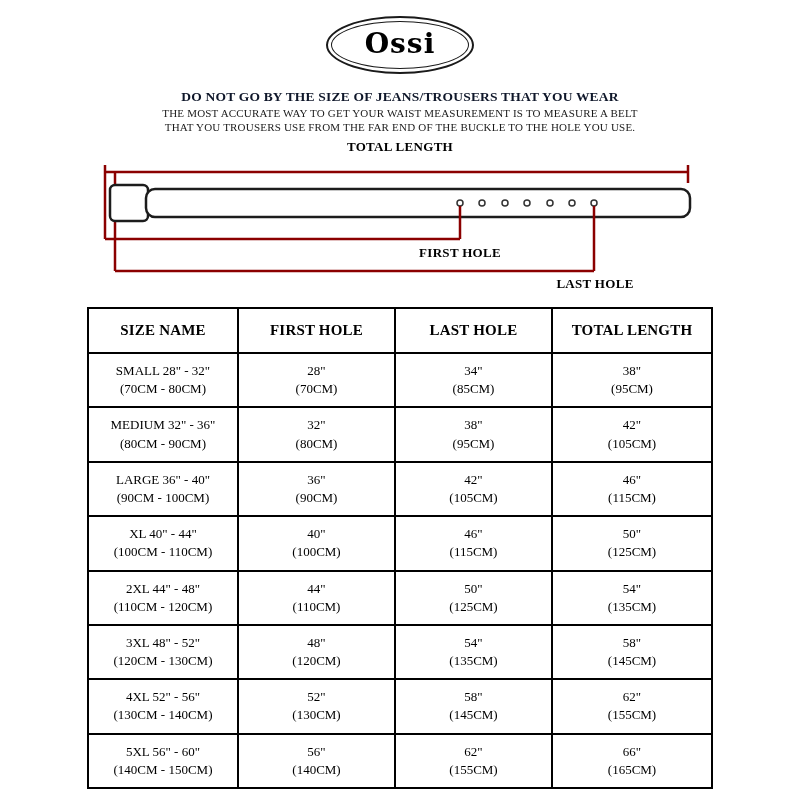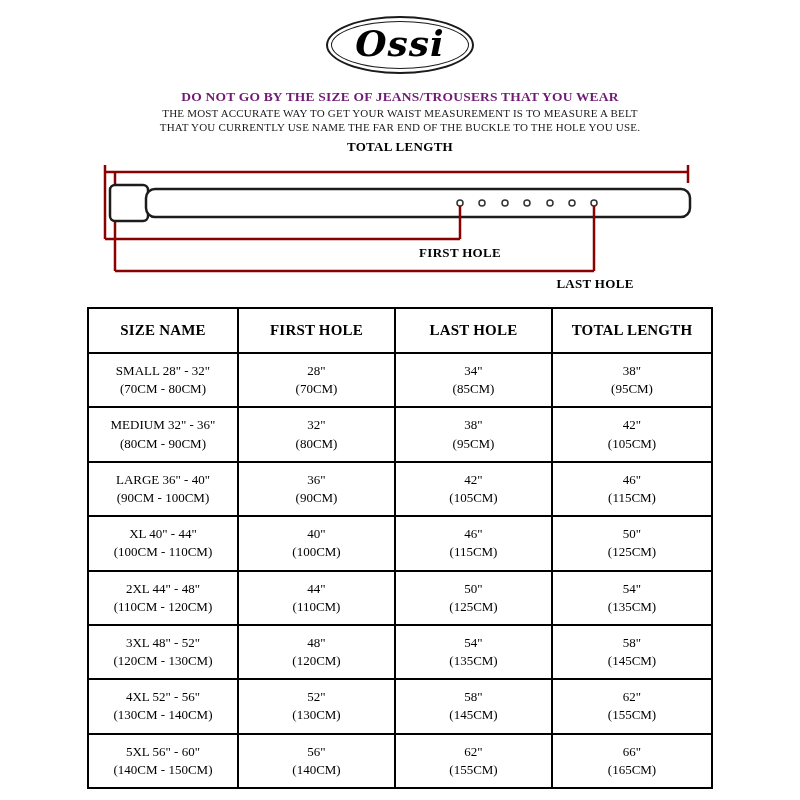--- a/index.html
+++ b/index.html
@@ -12,27 +12,27 @@
   .logo-wrap{display:flex;justify-content:center;margin-top:16px;}
   .logo-oval{
     width:148px;height:58px;border:2px solid #1a1a1a;border-radius:50%;
     display:flex;align-items:center;justify-content:center;box-sizing:border-box;
   }
   .logo-oval-inner{
     width:138px;height:48px;border:1.5px solid #1a1a1a;border-radius:50%;
     display:flex;align-items:center;justify-content:center;box-sizing:border-box;
   }
   .logo-text{
-    font-family:"DejaVu Serif", serif;font-style:italic;font-weight:700;
-    font-size:36px;letter-spacing:1px;transform:translateY(-2px);
+    font-family:"DejaVu Serif", serif;font-weight:700;
+    font-size:28px;letter-spacing:1px;transform:translateY(-2px);
   }
   
   .warning{
     margin:15px 0 2px;text-align:center;font-weight:700;font-size:13.5px;
-    letter-spacing:.2px;color:#701a75;
+    letter-spacing:.2px;color:#0f172a;
   }
   .instr{margin:2px 0;text-align:center;font-size:11px;letter-spacing:.2px;color:#1a1a1a;}
   
   .diagram{position:relative;height:158px;margin-top:6px;}
   .diagram svg{position:absolute;left:0;top:0;}
   .diag-label{
     position:absolute;font-weight:700;font-size:13px;letter-spacing:.3px;
     text-align:center;color:#000;
   }
   .lbl-total{top:0;left:0;width:800px;}
@@ -56,21 +56,21 @@
   <div class="logo-wrap">
     <div class="logo-oval">
       <div class="logo-oval-inner">
         <span class="logo-text">Ossi</span>
       </div>
     </div>
   </div>
 
   <p class="warning">DO NOT GO BY THE SIZE OF JEANS/TROUSERS THAT YOU WEAR</p>
   <p class="instr">THE MOST ACCURATE WAY TO GET YOUR WAIST MEASUREMENT IS TO MEASURE A BELT</p>
-  <p class="instr">THAT YOU CURRENTLY USE NAME THE FAR END OF THE BUCKLE TO THE HOLE YOU USE.</p>
+  <p class="instr">THAT YOU TROUSERS USE FROM THE FAR END OF THE BUCKLE TO THE HOLE YOU USE.</p>
 
   <div class="diagram">
     <div class="diag-label lbl-total">TOTAL LENGTH</div>
 
     <svg width="800" height="158" viewBox="0 0 800 158">
 
       <line x1="105" y1="33" x2="688" y2="33" stroke="#8b0000" stroke-width="2.5"></line>
       <line x1="105" y1="26" x2="105" y2="100" stroke="#8b0000" stroke-width="2.5"></line>
       <line x1="688" y1="26" x2="688" y2="44" stroke="#8b0000" stroke-width="2.5"></line>
       <line x1="115" y1="33" x2="115" y2="132" stroke="#8b0000" stroke-width="2.5"></line>

